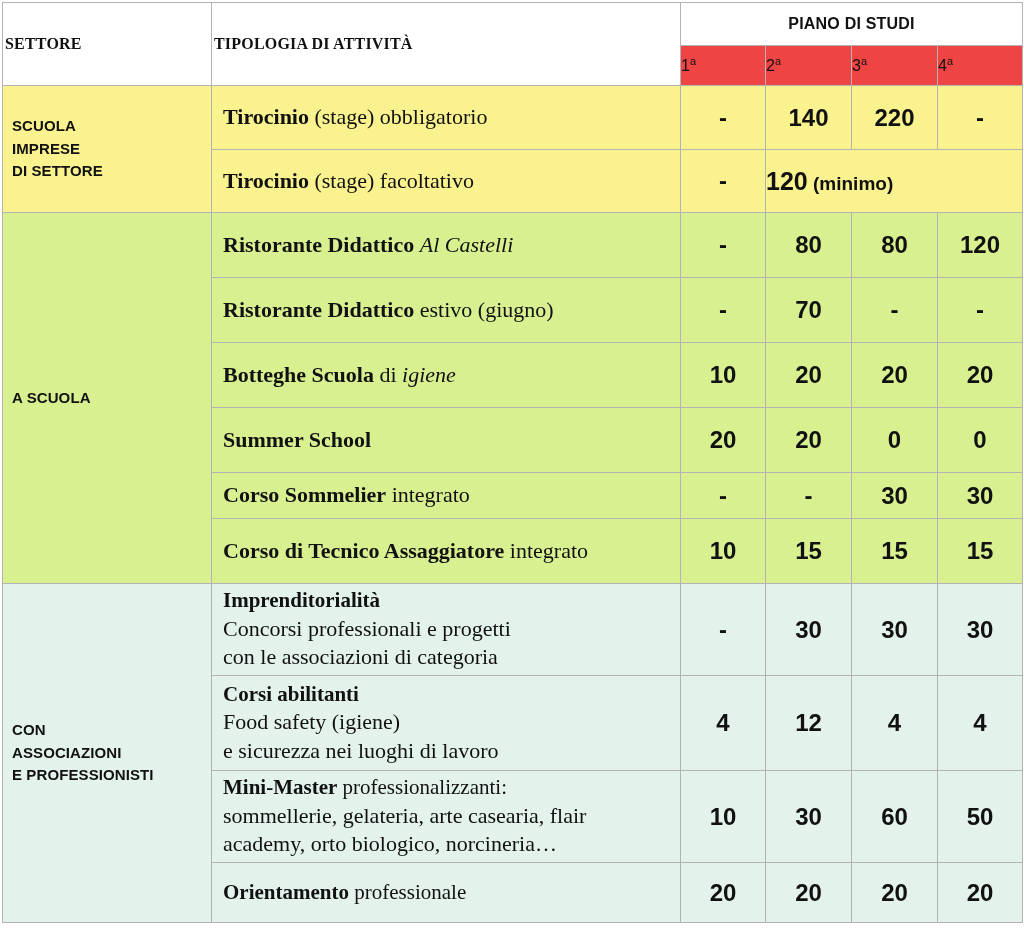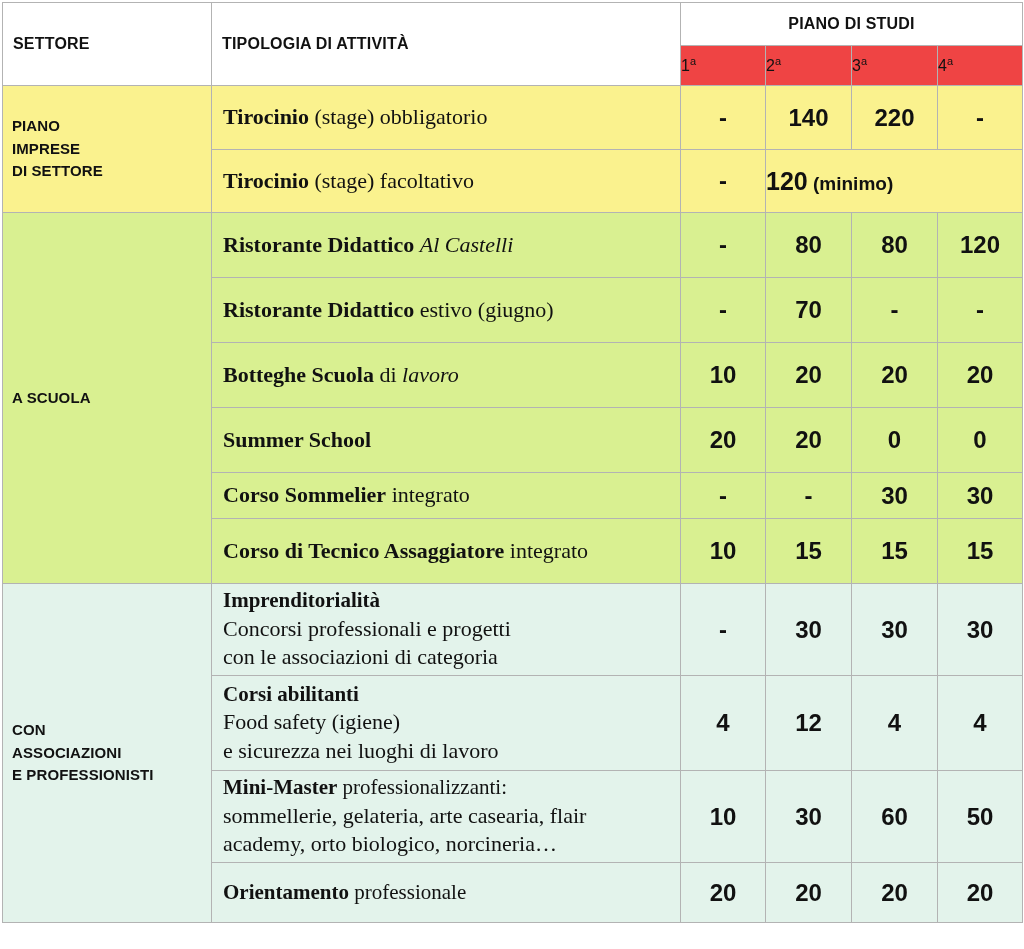--- a/index.html
+++ b/index.html
@@ -32,21 +32,22 @@
   }
   
   .hdr {
     background: #ffffff;
     font-weight: bold;
     font-size: 16px;
     letter-spacing: 0.2px;
   }
   .hdr-left {
     text-align: left;
-    padding-left: 10px;
+    padding-left: 2px;
+    font-family: Liberation Serif, serif;
   }
   .hdr-center { text-align: center; }
   .year-cell {
     text-align: left;
     font-weight: normal;
     font-size: 16px;
     background: #ef4444;
   }
   .year-cell sup { font-size: 11px; }
   
@@ -113,21 +114,21 @@
   </tr>
   <tr style="height:40px">
     <td class="year-cell"><span>1</span><sup>a</sup></td>
     <td class="year-cell"><span>2</span><sup>a</sup></td>
     <td class="year-cell"><span>3</span><sup>a</sup></td>
     <td class="year-cell"><span>4</span><sup>a</sup></td>
   </tr>
 
   <tr style="height:64px">
     <td rowspan="2" class="sec-label bg-imprese">
-      <div>PIANO</div>
+      <div>SCUOLA</div>
       <div>IMPRESE</div>
       <div>DI SETTORE</div>
     </td>
     <td class="title-cell bg-imprese"><span class="b">Tirocinio</span><span class="r"> (stage) obbligatorio</span><span class="i"></span></td>
     <td class="val bg-imprese">-</td>
     <td class="val bg-imprese">140</td>
     <td class="val bg-imprese">220</td>
     <td class="val bg-imprese">-</td>
   </tr>
   <tr style="height:63px">
@@ -147,21 +148,21 @@
     <td class="val bg-scuola">120</td>
   </tr>
   <tr style="height:65px">
     <td class="title-cell bg-scuola"><span class="b">Ristorante Didattico</span><span class="r"> estivo (giugno)</span><span class="i"></span></td>
     <td class="val bg-scuola">-</td>
     <td class="val bg-scuola">70</td>
     <td class="val bg-scuola">-</td>
     <td class="val bg-scuola">-</td>
   </tr>
   <tr style="height:65px">
-    <td class="title-cell bg-scuola"><span class="b">Botteghe Scuola</span><span class="r"> di </span><span class="i">lavoro</span></td>
+    <td class="title-cell bg-scuola"><span class="b">Botteghe Scuola</span><span class="r"> di </span><span class="i">igiene</span></td>
     <td class="val bg-scuola">10</td>
     <td class="val bg-scuola">20</td>
     <td class="val bg-scuola">20</td>
     <td class="val bg-scuola">20</td>
   </tr>
   <tr style="height:65px">
     <td class="title-cell bg-scuola"><span class="b">Summer School</span><span class="r"></span><span class="i"></span></td>
     <td class="val bg-scuola">20</td>
     <td class="val bg-scuola">20</td>
     <td class="val bg-scuola">0</td>

